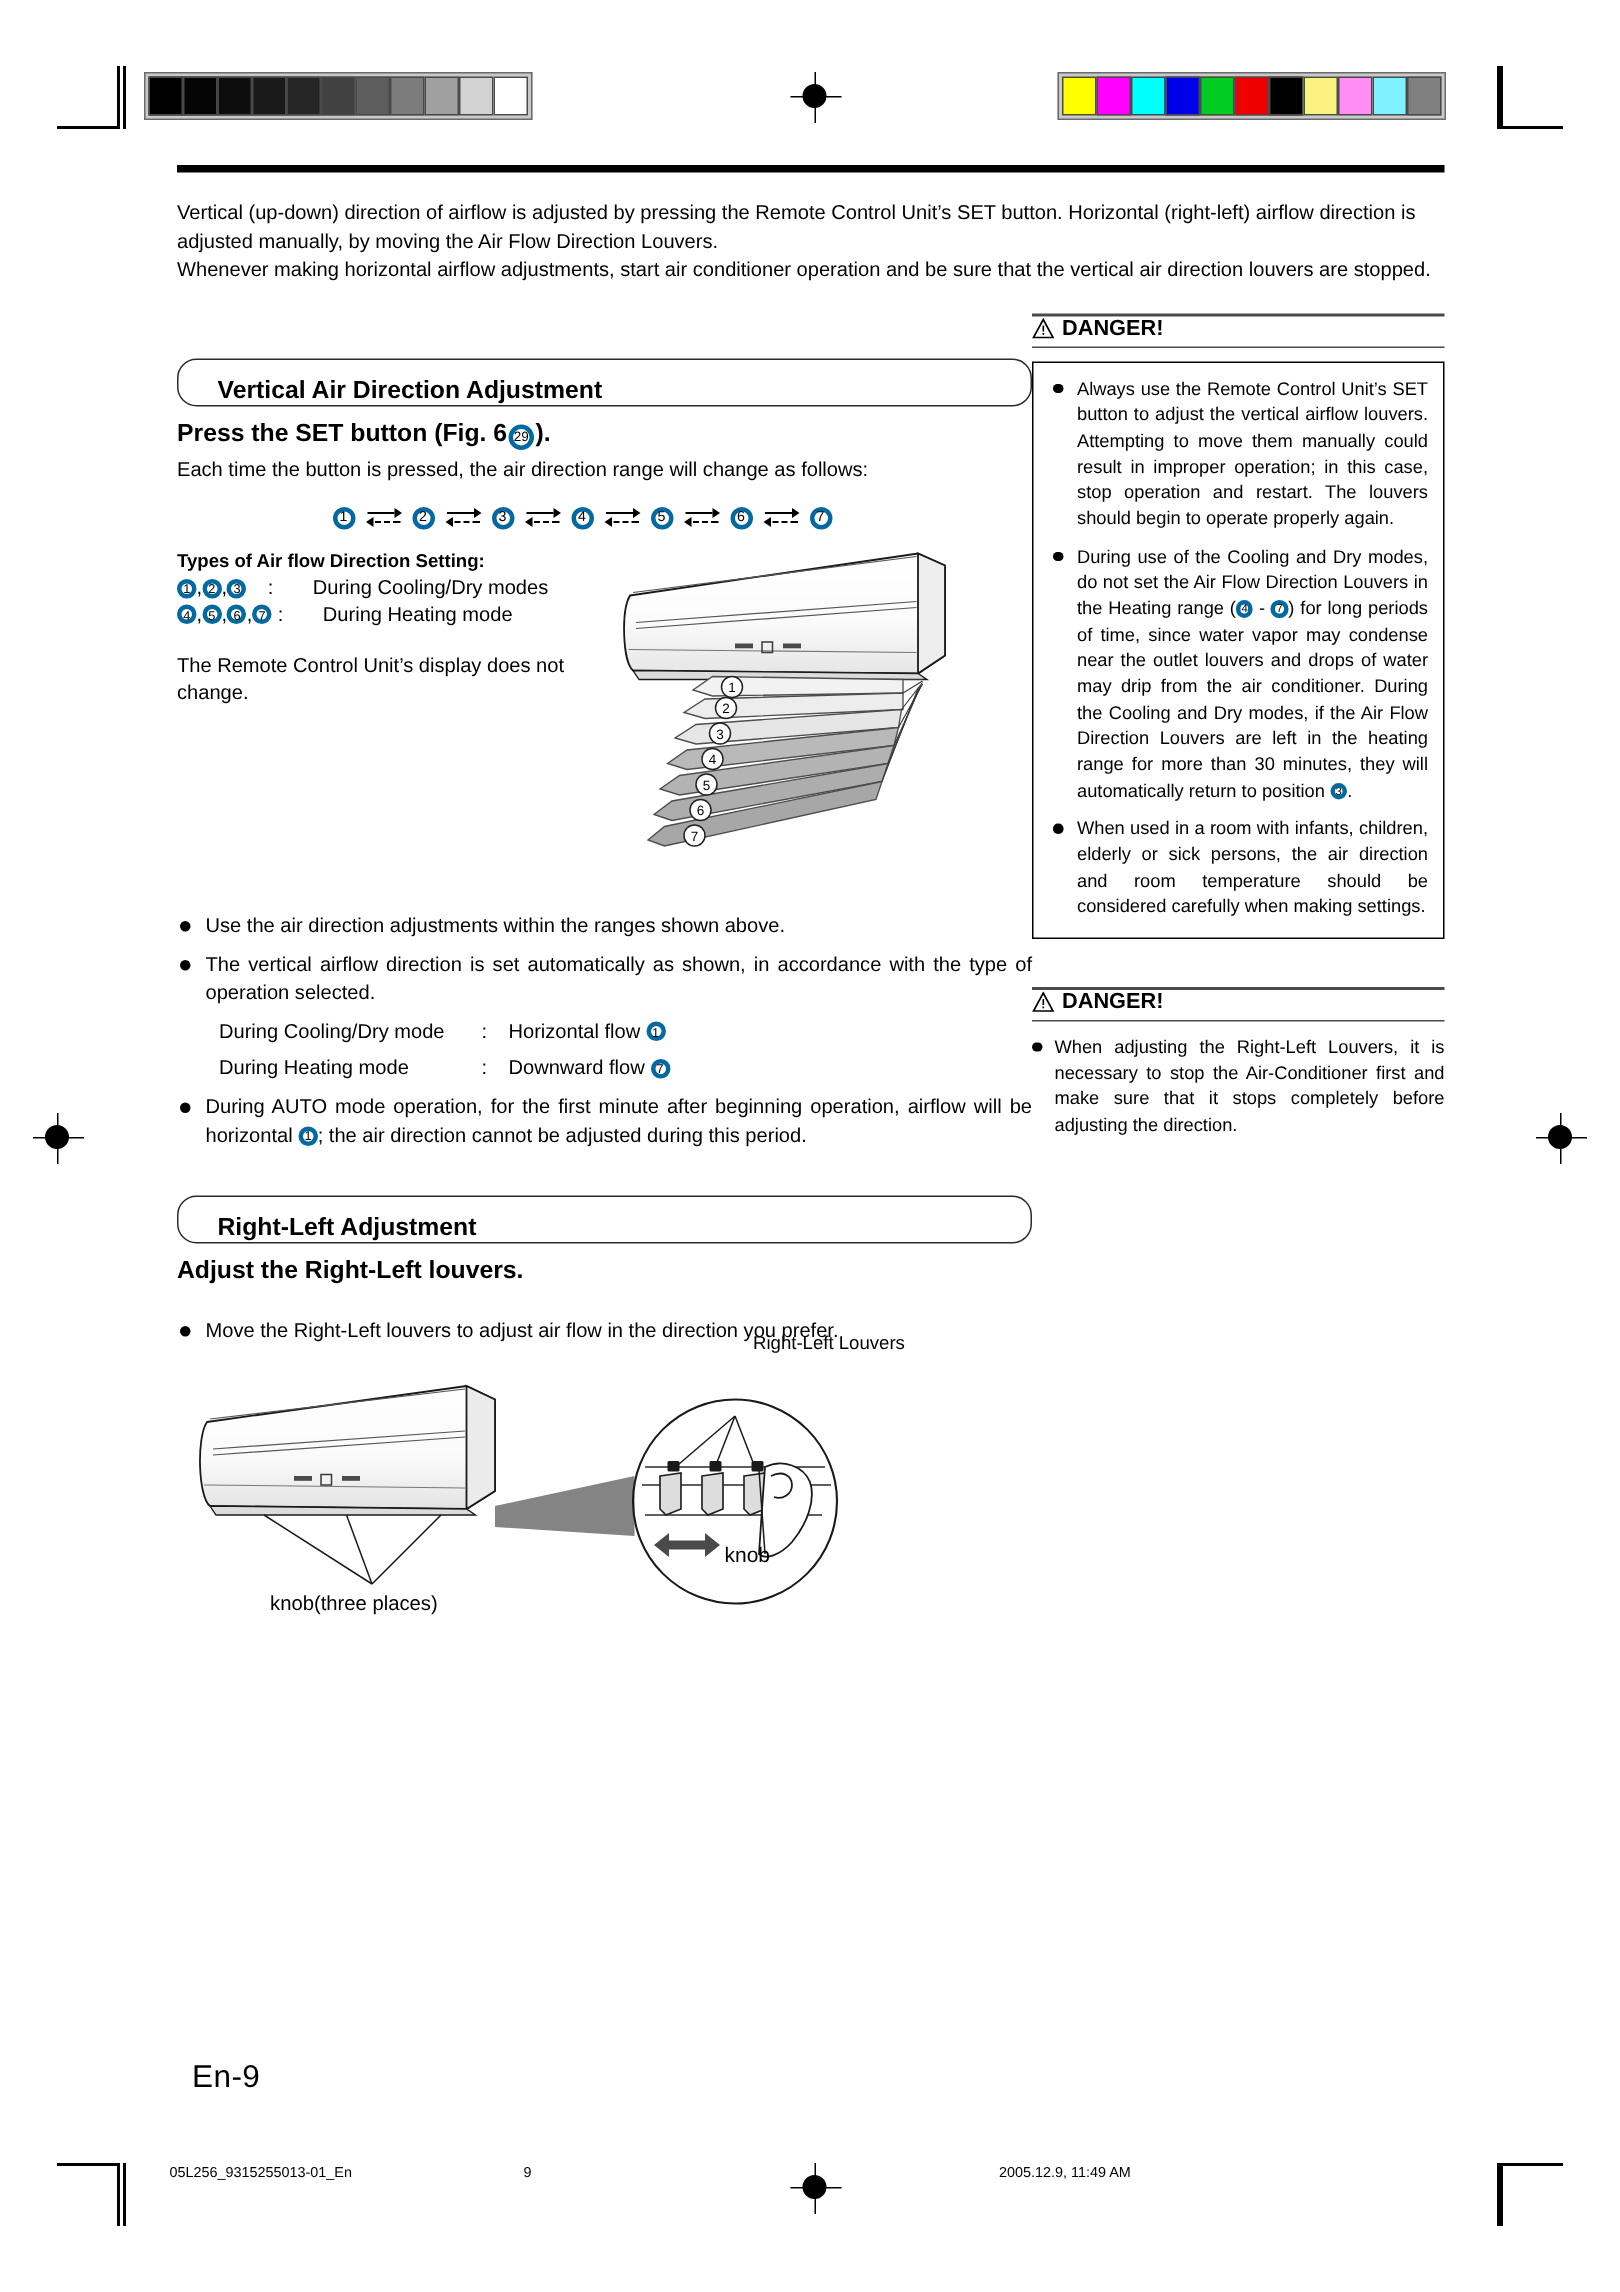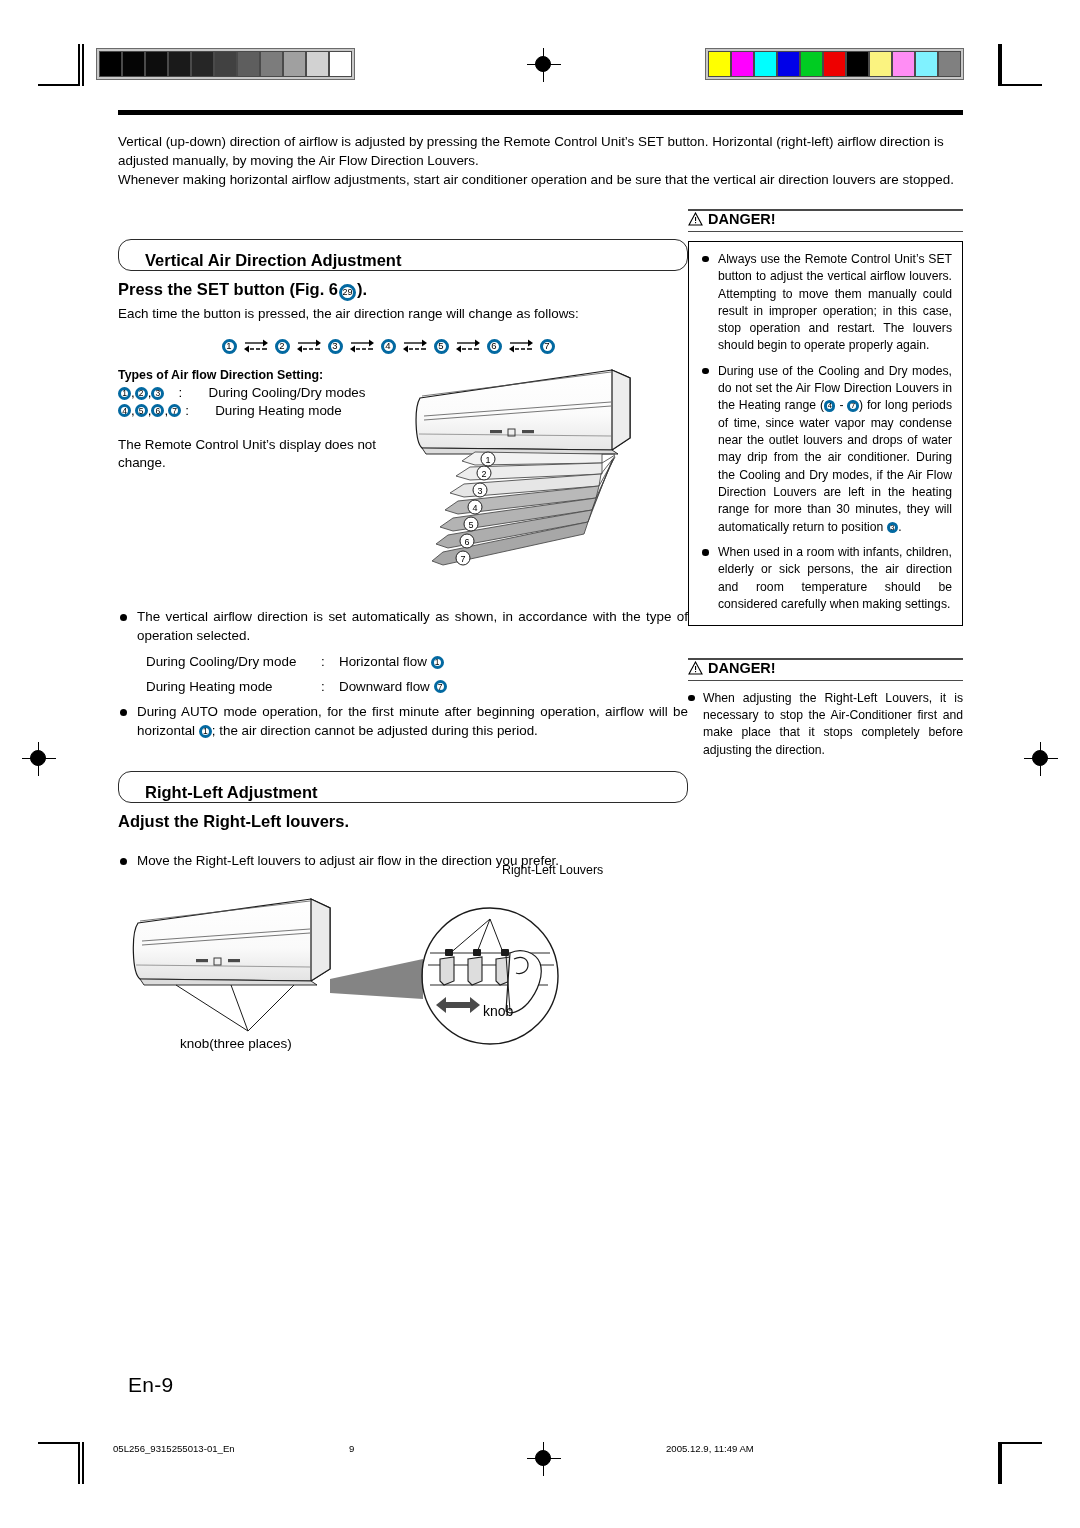--- a/index.html
+++ b/index.html
@@ -523,20 +523,21 @@
               <circle cx="55" cy="179" r="7" fill="#ffffff" stroke="#222" stroke-width="1"></circle>
                 <text x="55" y="182.5">6</text>
               <circle cx="51" cy="196" r="7" fill="#ffffff" stroke="#222" stroke-width="1"></circle>
                 <text x="51" y="199.5">7</text>
             </g>
           </svg>
         </div>
       </div>
 
       <ul class="blist">
+        <li>Use the air direction adjustments within the ranges shown above.</li>
         <li>The vertical airflow direction is set automatically as shown, in accordance with the type of operation selected.</li>
         <li class="nobullet" style="padding-left:0; margin-bottom:2px;">
           <div class="modeline">
             <span class="lbl">During Cooling/Dry mode</span>
             <span class="sep">:</span>
             <span><span>Horizontal flow </span><span class="cnum">1</span></span>
           </div>
           <div class="modeline">
             <span class="lbl">During Heating mode</span>
             <span class="sep">:</span>
@@ -663,21 +664,21 @@
         <div class="danger-head">
           <svg width="15" height="14" viewBox="0 0 15 14">
             <path d="M7.5,1 L14,13 L1,13 Z" fill="none" stroke="#000" stroke-width="1.1"></path>
             <rect x="7" y="5" width="1.1" height="4" fill="#000"></rect>
             <rect x="7" y="10" width="1.1" height="1.2" fill="#000"></rect>
           </svg>
           <span>DANGER!</span>
         </div>
         <div class="danger-rule-under"></div>
         <ul class="danger-list">
-          <li>When adjusting the Right-Left Louvers, it is necessary to stop the Air-Conditioner first and make place that it stops completely before adjusting the direction.</li>
+          <li>When adjusting the Right-Left Louvers, it is necessary to stop the Air-Conditioner first and make sure that it stops completely before adjusting the direction.</li>
         </ul>
       </div>
 
     </div>
   </div>
 </div>
 
 <div class="page-num">En-9</div>
 
 <div class="footer">

